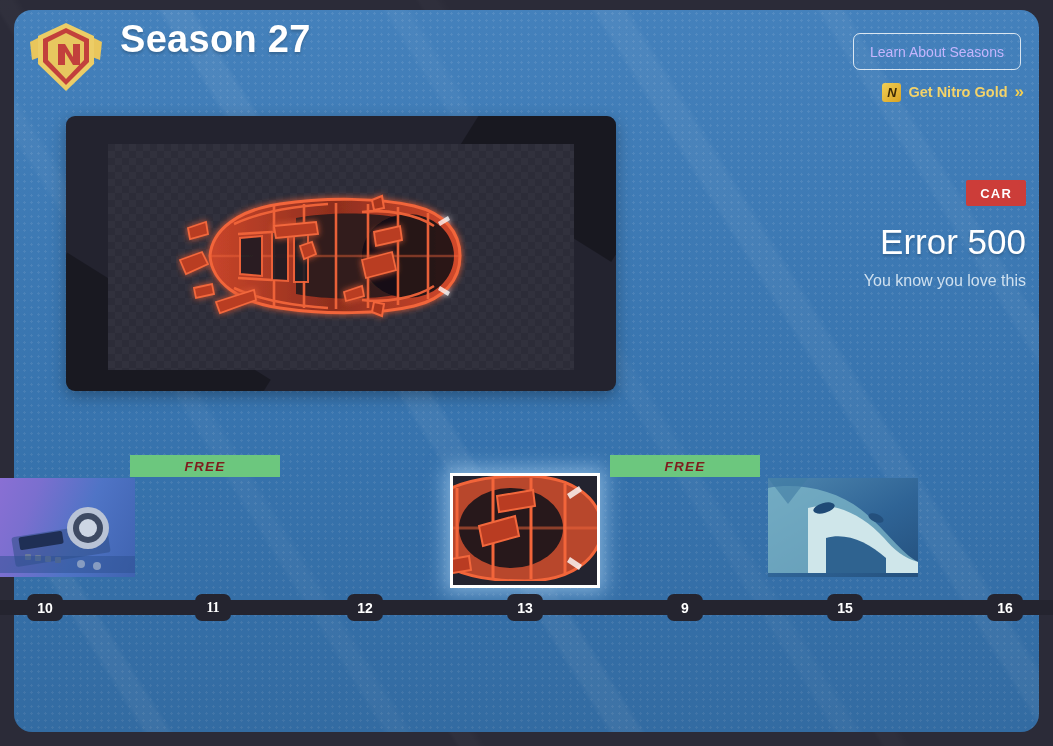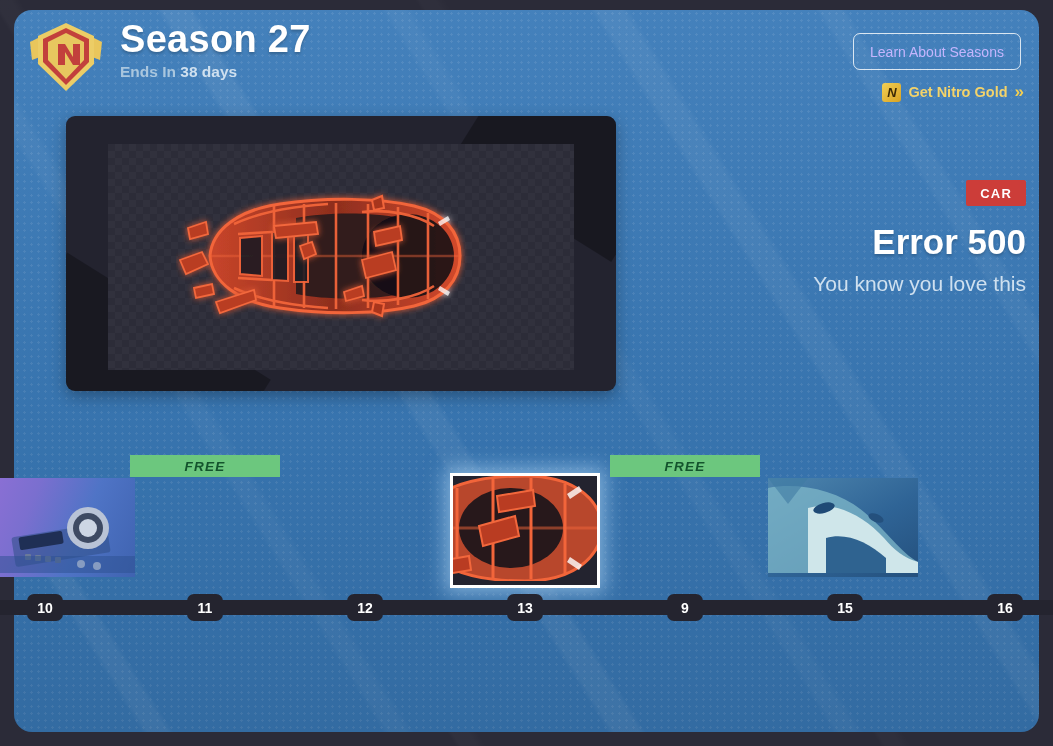--- a/index.html
+++ b/index.html
@@ -120,38 +120,38 @@
   }
 
   
   #item-info { position: absolute; left: 630px; top: 180px; width: 396px; text-align: right; }
   #item-type-badge {
     display: inline-block; background: #cc3d39; color: #fff;
     font-size: 13px; font-weight: bold; letter-spacing: 1.2px;
     padding: 6px 14px 5px; border-radius: 2px;
   }
   #item-name {
-    color: #fff; font-size: 35px; font-weight: bold; margin-top: 16px;
+    color: #fff; font-size: 35px; font-weight: normal; margin-top: 16px;
     text-shadow: 0 2px 3px rgba(0,0,0,.2);
   }
-  #item-description { color: #cfe0ef; font-size: 21px; margin-top: 10px; }
+  #item-description { color: #cfe0ef; font-size: 16px; margin-top: 10px; }
 
   
   #reward-track {
     position: absolute; left: 0; top: 440px; width: 1053px; height: 180px;
   }
   .reward-slot {
     position: absolute; top: 38px;
     width: 150px; height: 95px;
   }
   .reward-slot.selected { top: 33px; width: 150px; height: 105px; }
 
   .free-banner {
     position: absolute; left: 0; right: 0; top: -23px; height: 22px;
-    background: #6cc77e; color: #14532d;
+    background: #6cc77e; color: #7f1d1d;
     font-size: 13.5px; font-weight: bold; font-style: italic;
     letter-spacing: 1.2px;
     display: flex; align-items: center; justify-content: center;
   }
   .reward-art {
     position: absolute; inset: 0;
     overflow: hidden;
   }
   .reward-slot.selected .reward-art {
     border: 3px solid #ffffff;
@@ -239,24 +239,20 @@
     <path d="M76 22 L60 14 L58 34 L74 40 Z" fill="#e9c65c"></path>
     <path d="M12 18 L24 22 L24 36 L12 30 Z" fill="#d8ae3e"></path>
     <path d="M68 18 L56 22 L56 36 L68 30 Z" fill="#d8ae3e"></path>
     <path d="M40 3 L68 16 L68 44 L40 71 L12 44 L12 16 Z" fill="#eccd66"></path>
     <path d="M40 8 L63 19 L63 42 L40 65 L17 42 L17 19 Z" fill="#c2403c"></path>
     <path d="M40 13 L58 22 L58 40 L40 59 L22 40 L22 22 Z" fill="#e7c75f"></path>
     <path d="M32 45 L32 24 L39 24 L47 37 L47 24 L54 24 L54 45 L47 45 L39 32 L39 45 Z" fill="#c2403c"></path>
   </svg>
   <div>
     <div class="season-title">Season 27</div>
-    <div class="season-sub">
-      <span class="dim">Ends In</span>
-      <span>38 days</span>
-    </div>
   </div>
 </div>
 
 <div id="learn-about-seasons-button">Learn About Seasons</div>
 
 <div id="get-nitro-gold-link">
   <span class="nitro-n">N</span>
   <span class="nitro-label">Get Nitro Gold</span>
   <span class="nitro-chev">»</span>
 </div>
@@ -403,18 +399,18 @@
     </div>
     <div class="reward-slot locked" style="left: 928px;">
       <div class="reward-art art-cash">
         <div class="cash-amount">$50,000</div>
       </div>
     </div>
   </div>
 <div id="timeline-bar"></div>
 
 <div class="timeline-node" style="left: 27px;">10</div>
-<div class="timeline-node" style="left: 187px;">11</div>
+<div class="timeline-node" style="left: 195px; font-family: Liberation Serif, serif;">11</div>
 <div class="timeline-node" style="left: 347px;">12</div>
 <div class="timeline-node" style="left: 507px;">13</div>
 <div class="timeline-node" style="left: 667px;">9</div>
 <div class="timeline-node" style="left: 827px;">15</div>
 <div class="timeline-node" style="left: 987px;">16</div>
 
 </body></html>

